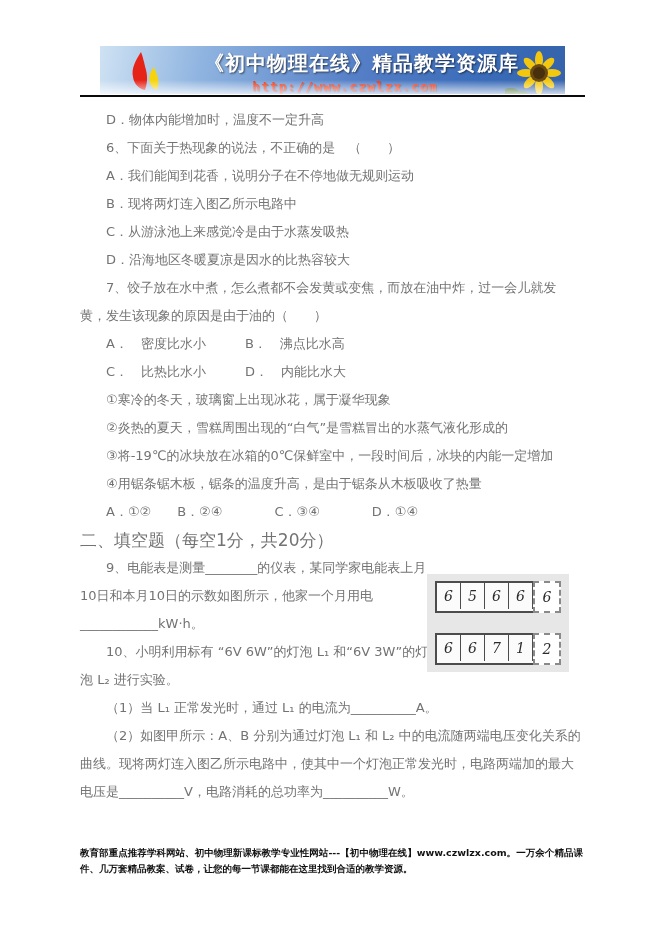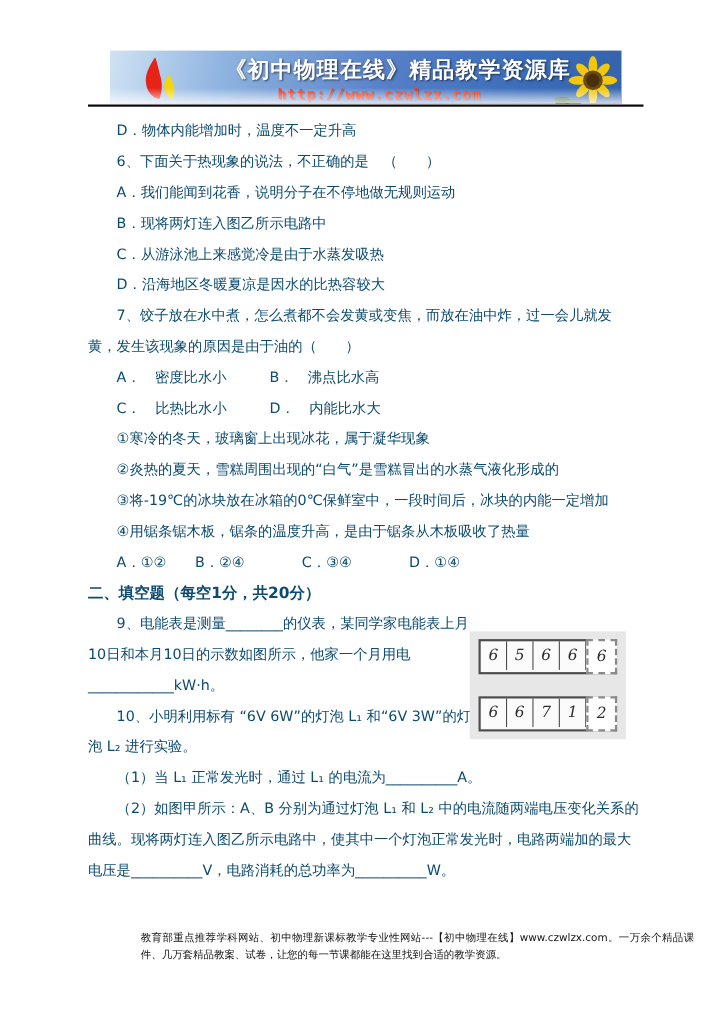--- a/index.html
+++ b/index.html
@@ -30,48 +30,47 @@
     font-size:13px; font-weight:bold; color:#ff2b00; letter-spacing:1px;
     text-shadow:1px 1px 1px rgba(60,20,0,.45); white-space:nowrap;
   }
   .sunflower { position:absolute; right:4px; bottom:-2px; }
 
   .rule { position:absolute; left:80px; top:95px; width:505px; height:2px; background:#0a0a0a; }
 
   
   .content {
     position:absolute; left:80px; top:106px; width:501px;
-    font-size:13px; line-height:28px; color:#0c4a6e;
+    font-size:13px; line-height:28px; color:#737373;
   }
   .content p { margin:0; text-indent:26px; }
   .content p.flush { text-indent:0; }
-  .content p.bold { font-weight:bold; font-size:14px; }
+  .content p.bold { font-weight:normal; font-size:17px; }
   .content p.narrow { padding-right:142px; }
 
   
   .meter-panel {
     position:absolute; right:92px; top:574px; background:#e7e7e7;
     padding:7px 8px; 
   }
   .meter { display:flex; border:2px solid #4c4c4c; background:#fbfbfb; }
   .meter + .meter { margin-top:20px; }
   .mcell {
     width:23px; height:26px; display:flex; align-items:center; justify-content:center;
     border-right:1px solid #4c4c4c;
     font-family:"DejaVu Serif","Liberation Serif",serif; font-style:italic;
     font-size:14px; color:#2b2b2b;
   }
   .mcell.dashed { border:2px dashed #8a8a8a; margin:-2px -2px -2px 0; background:#ffffff; width:24px; height:28px; }
 
   
   .footer {
     position:absolute; left:80px; top:845px; width:503px;
-    font-size:9.5px; font-weight:normal; line-height:16px; color:#111;
+    font-size:9.5px; font-weight:bold; line-height:16px; color:#111;
     text-align:justify;
-    margin-left:48px;
   }
 </style>
 </head>
 <body>
 
 <div class="page">
 
   <div class="banner">
     <svg class="flame" width="44" height="40" viewBox="0 0 44 40">
       <path fill="#e62317" d="M15,1 C10,9 5,17 7,26 C8,33 13,38 19,39 C21,33 22,27 20,19 C18,11 17,6 15,1 Z"></path>

